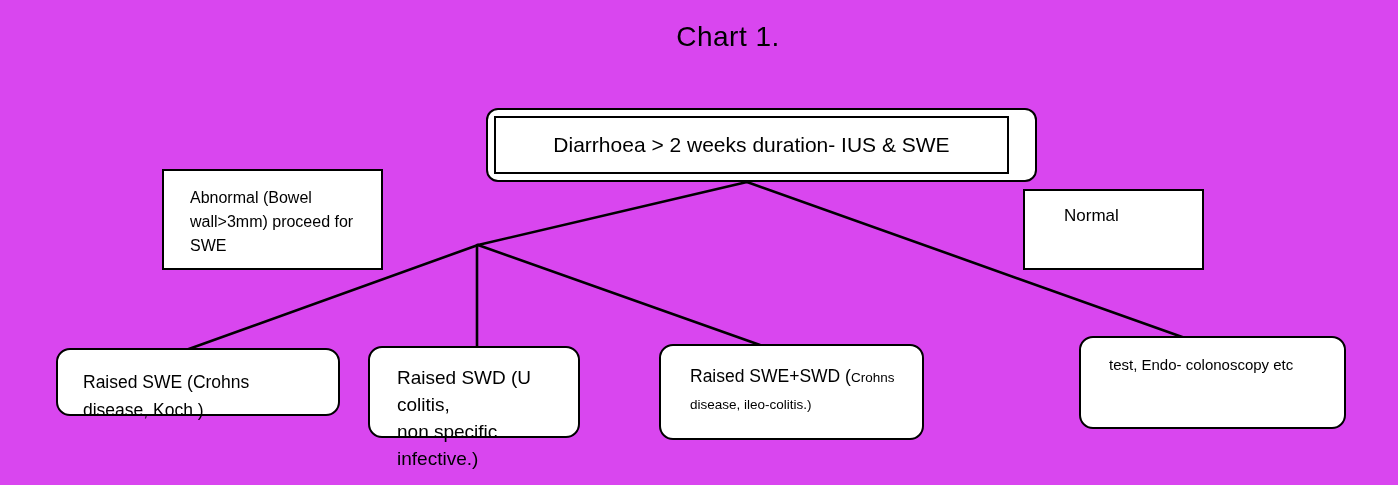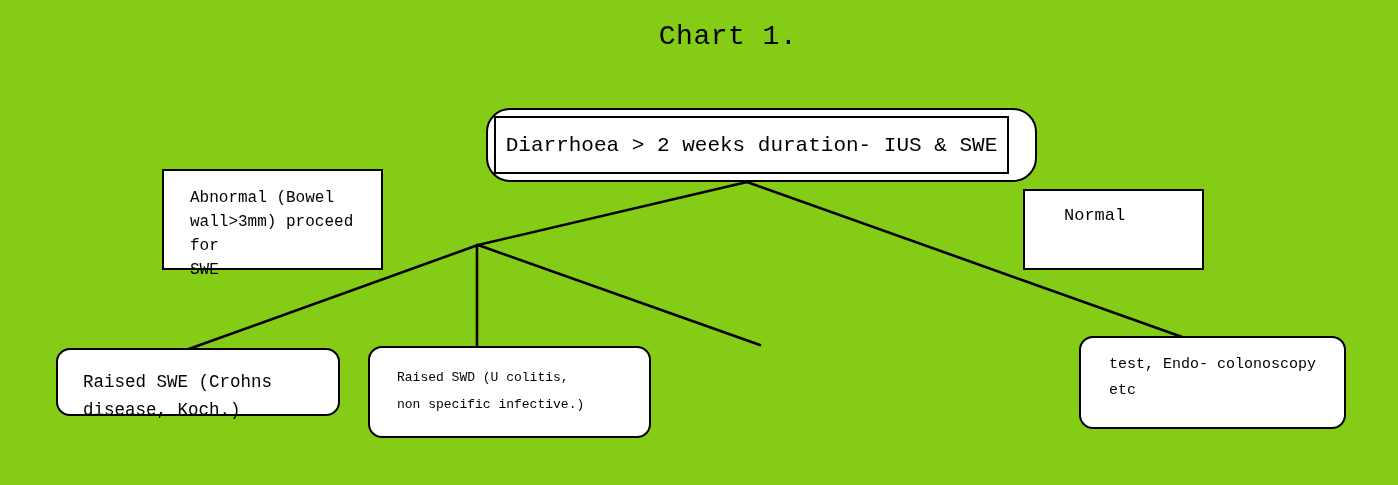--- a/index.html
+++ b/index.html
@@ -4,22 +4,22 @@
 <style>
   html, body {
     margin: 0;
     padding: 0;
     background: #ffffff;
   }
   .canvas {
     position: relative;
     width: 1398px;
     height: 485px;
-    background: #84cc16;
-    font-family: Liberation Mono, monospace;
+    background: #d946ef;
+    font-family: Liberation Sans, sans-serif;
     color: #000000;
     overflow: hidden;
   }
   .title {
     position: absolute;
     left: 558px;
     top: 21px;
     width: 340px;
     text-align: center;
     font-size: 28px;
@@ -43,21 +43,21 @@
     position: absolute;
     box-sizing: border-box;
     border: 2.5px solid #000000;
     background: #ffffff;
   }
   .root-outer {
     left: 486px;
     top: 108px;
     width: 551px;
     height: 74px;
-    border-radius: 24px;
+    border-radius: 12px;
   }
   .root-inner {
     position: absolute;
     left: 6px;
     top: 6px;
     bottom: 6px;
     right: 26px;
     border: 2.5px solid #000000;
     display: flex;
     align-items: center;
@@ -90,24 +90,24 @@
     top: 348px;
     width: 284px;
     height: 68px;
     padding: 18px 8px 0 25px;
     font-size: 17.5px;
     line-height: 28px;
   }
   .leaf2 {
     left: 368px;
     top: 346px;
-    width: 283px;
+    width: 212px;
     height: 92px;
     padding: 16px 8px 0 27px;
-    font-size: 13px;
+    font-size: 19px;
     line-height: 27px;
   }
   .leaf3 {
     left: 659px;
     top: 344px;
     width: 265px;
     height: 96px;
     padding: 17px 8px 0 29px;
     font-size: 17.5px;
     line-height: 27px;
@@ -160,18 +160,22 @@
   <div class="box leaf leaf1">
     <span class="line-block">Raised SWE (Crohns</span>
     <span class="line-block">disease, Koch.)</span>
   </div>
 
   <div class="box leaf leaf2">
     <span class="line-block">Raised SWD (U colitis,</span>
     <span class="line-block">non specific infective.)</span>
   </div>
 
+  <div class="box leaf leaf3">
+    <span class="line-block"><span>Raised SWE+SWD (</span><span class="small">Crohns</span></span>
+    <span class="line-block small">disease, ileo-colitis.)</span>
+  </div>
 
   <div class="box leaf leaf4">
     <span class="line-block">test, Endo- colonoscopy etc</span>
   </div>
 
 </div>
 
 </body></html>

